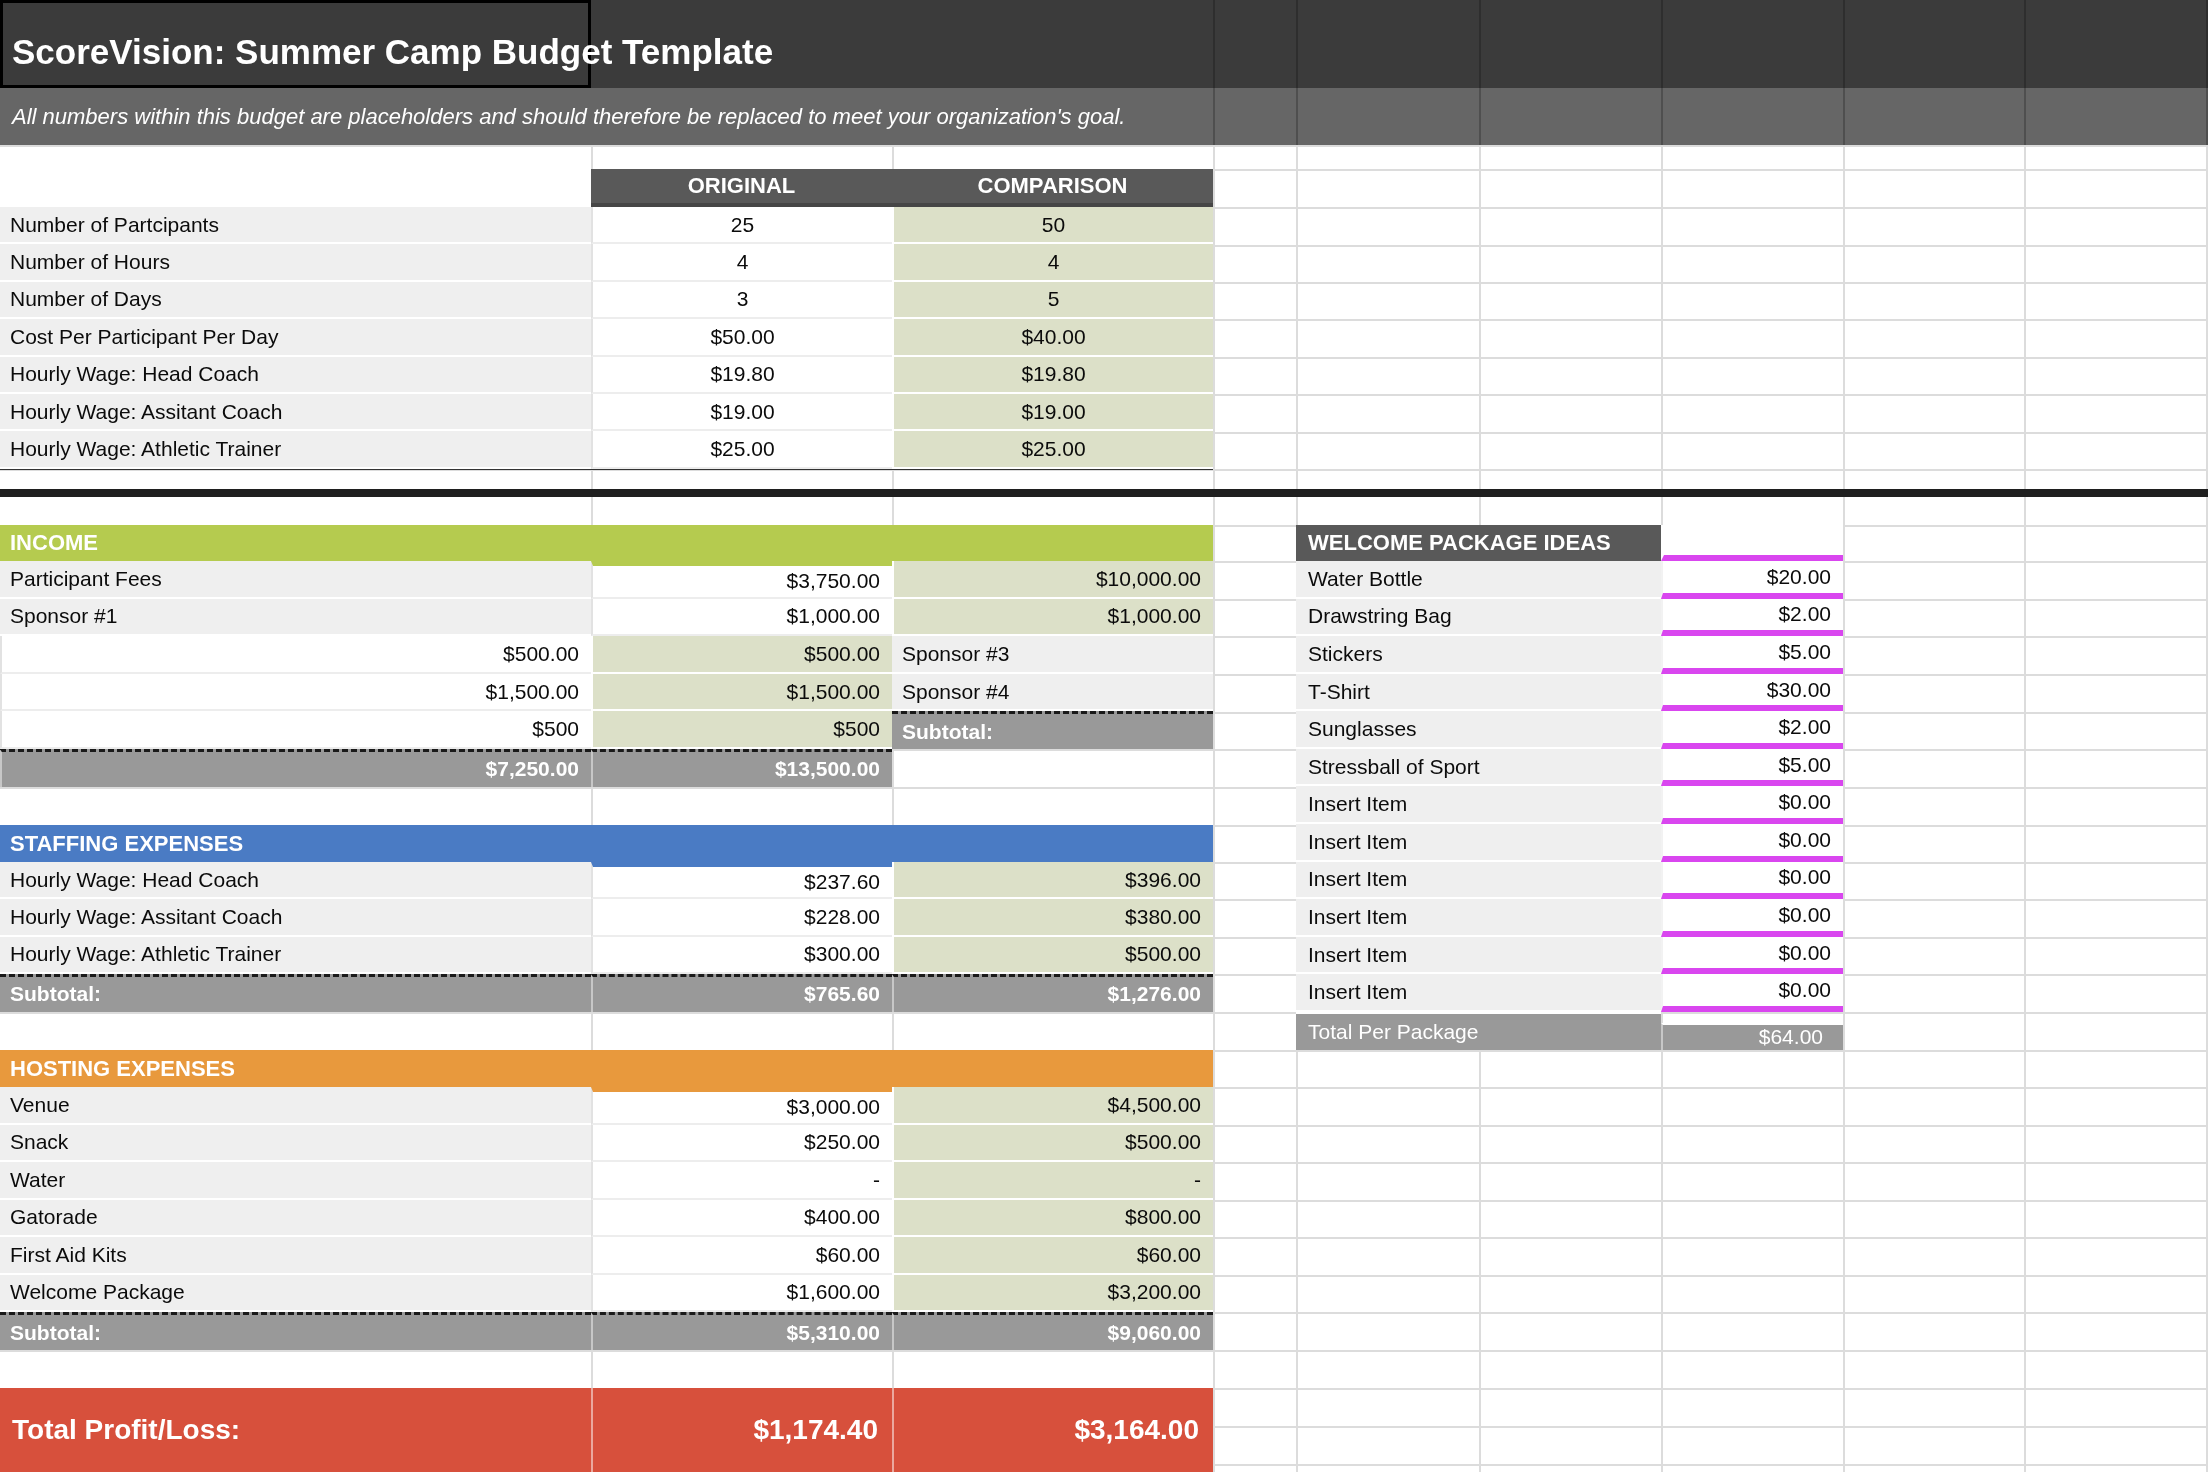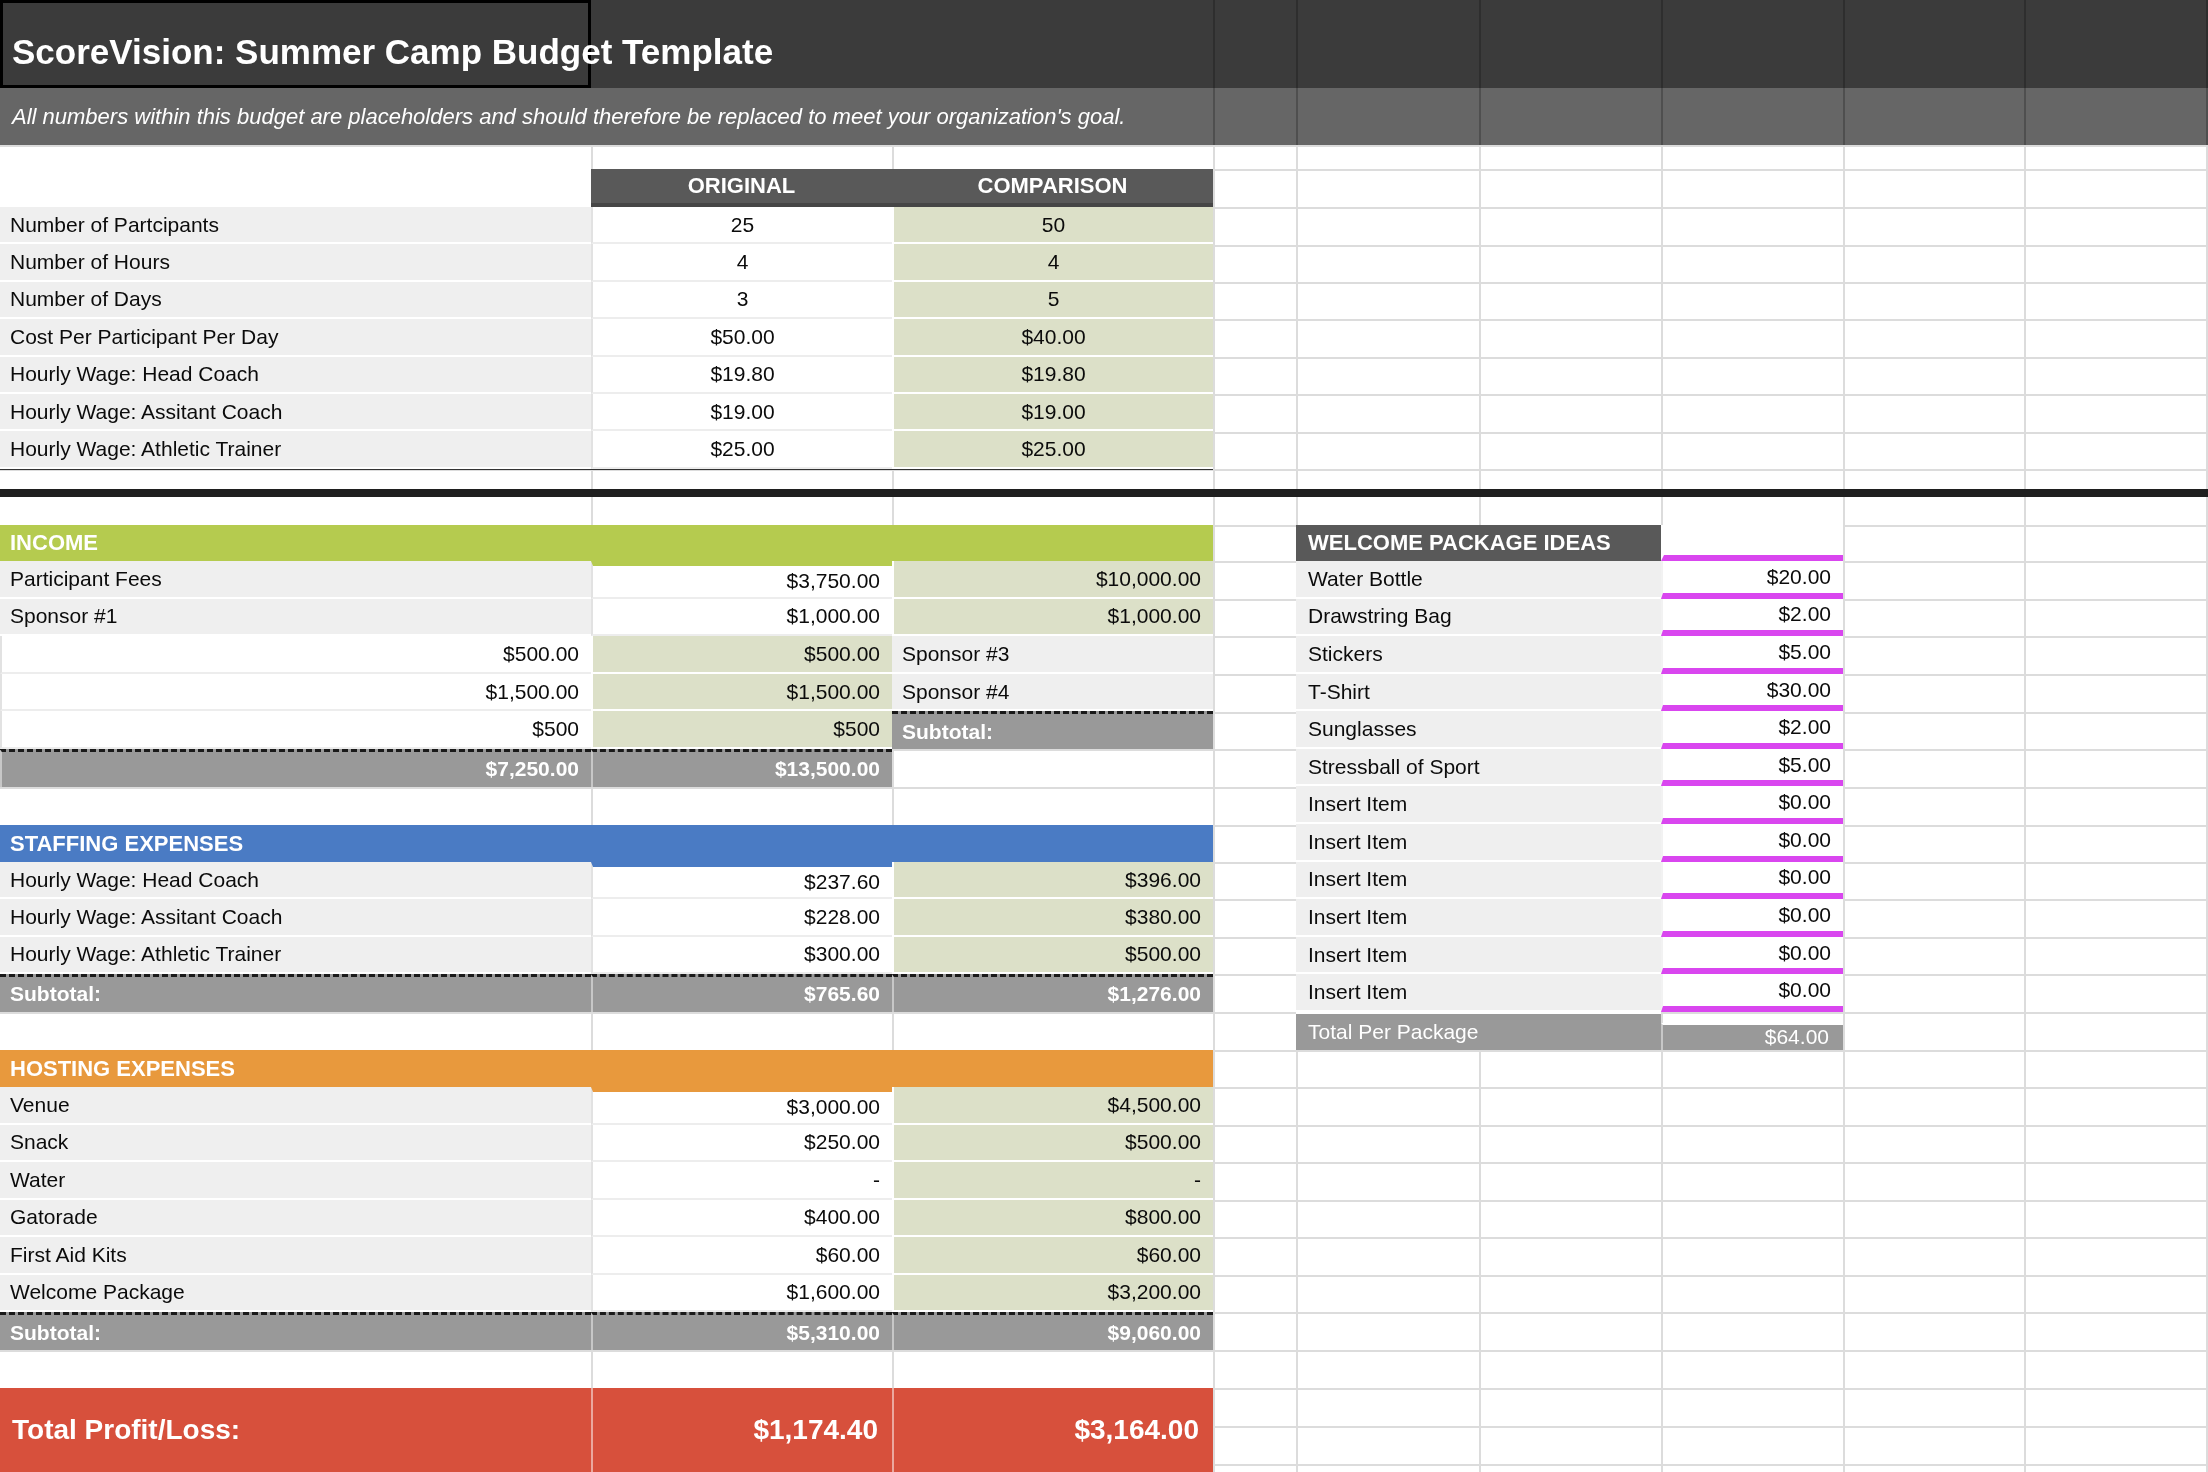--- a/index.html
+++ b/index.html
@@ -53,21 +53,21 @@
   #total-row .c.tlabel{padding-left:12px;}
   #total-row .c.tval{justify-content:flex-end;padding-right:14px;border-left:2px solid rgba(255,255,255,.5);}
 
   
   #wp-table .c.wphdr{background:var(--header_gray);color:#fff;font-weight:bold;font-size:22px;padding-left:12px;}
   #wp-table .c.wphdr.cost{justify-content:flex-end;padding-right:12px;padding-left:0;border-left:3px solid #fff;}
   #wp-table .c.item{background:var(--label_cell);padding-left:12px;border-bottom:2px solid #fff;}
   #wp-table .c.cost{background:#fff;justify-content:flex-end;padding-right:12px;
     border-left:2px solid #f2f2f2;border-bottom:6px solid #d946ef;}
   #wp-table .c.wptotal{background:var(--subtotal_gray);color:#fff;border-top:2px solid #fff;border-bottom:0;}
-  #wp-table .c.wptotal.cost-total{justify-content:flex-end;padding-right:14px;border-left:2px solid rgba(255,255,255,.45);margin-top:11px;}
+  #wp-table .c.wptotal.cost-total{justify-content:flex-end;padding-right:20px;border-left:2px solid rgba(255,255,255,.45);margin-top:11px;}
   #wp-table .c.wptotal.label-total{padding-left:12px;}
 
   
   #top-table{left:0;top:169px;width:1213px;height:300px;
     grid-template-columns:591px 301px 321px;grid-template-rows:38px repeat(7,37.4px);}
   #income-table{left:0;top:525px;width:1213px;height:262px;
     grid-template-columns:591px 301px 321px;grid-template-rows:36px repeat(5,37.6px) 38px;}
   #staffing-table{left:0;top:825px;width:1402px;height:187px;
     grid-template-columns:591px 301px 321px;grid-template-rows:37px repeat(3,37.33px) 38px;}
   #hosting-table{left:0;top:1050px;width:1213px;height:300px;

